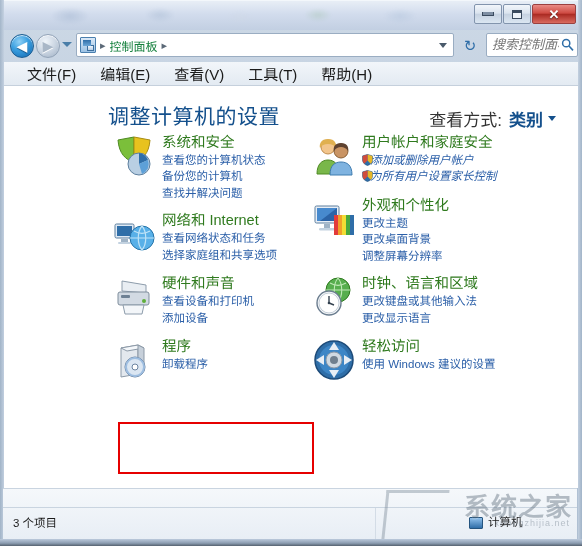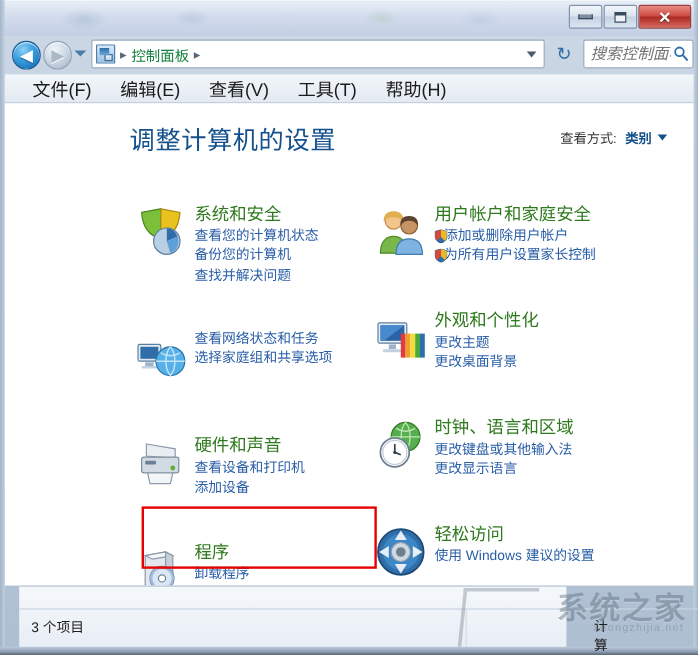--- a/index.html
+++ b/index.html
@@ -149,60 +149,60 @@
     background:#ffffff;overflow:hidden;
   }
   #content-inner{position:relative;width:100%;height:100%;}
 
   #page-title{
     position:absolute;left:104px;top:14px;
     font-size:21px;color:#14508c;letter-spacing:.5px;
   }
   #viewby{
     position:absolute;right:22px;top:20px;display:flex;align-items:center;
-    font-size:11px;color:#333;
+    font-size:17px;color:#333;
   }
   #viewby-value{color:#14508c;margin-left:7px;font-weight:bold;}
   #viewby-caret{
     margin-left:5px;width:0;height:0;
     border-left:4px solid transparent;border-right:4px solid transparent;
     border-top:5px solid #14508c;
   }
 
   
   #catgrid{
     position:absolute;left:104px;top:48px;width:450px;
   }
   .col{position:absolute;top:0;width:215px;}
   #col-left{left:0;}
   #col-right{left:200px;}
-  .cat{position:relative;margin-bottom:11px;padding-left:54px;min-height:52px;margin-top:37px;}
+  .cat{position:relative;margin-bottom:11px;padding-left:54px;min-height:52px;}
   .cat-icon{position:absolute;left:4px;top:0;width:44px;height:44px;}
   .cat-title{
     font-size:14.5px;color:#2f7a1e;line-height:1.18;margin-bottom:1px;
     cursor:pointer;
   }
   .cat-link{
     font-size:11.5px;color:#2b5fa8;line-height:1.42;cursor:pointer;
     display:block;
   }
-  .cat-link.shielded{padding-left:8px;position:relative;}
+  .cat-link.shielded{padding-left:8px;position:relative;font-style:italic;}
   .shield{
     position:absolute;left:0;top:2px;width:11px;height:12px;
   }
 
   
   #highlight-box{
     position:absolute;left:10px;top:288px;width:196px;height:52px;
     border:2px solid #e60000;box-sizing:border-box;pointer-events:none;
   }
 
   
   #statusbar{
-    position:absolute;left:16px;top:488px;width:456px;height:51px;
+    position:absolute;left:3px;top:488px;width:574px;height:51px;
     background:linear-gradient(180deg,#f5f8fb 0%,#e8eef5 100%);
     border-top:1px solid #c9d4e0;box-sizing:border-box;
   }
   #status-sep{
     position:absolute;left:0;top:18px;width:574px;height:1px;background:#c9d4e0;
   }
   #status-count{
     position:absolute;left:10px;top:25px;font-size:11.5px;color:#1b1b1b;
   }
   #status-divider{
@@ -334,20 +334,21 @@
             <div class="cat">
               <span class="cat-icon"><svg viewBox="0 0 44 44" width="44" height="44">
                   <rect x="3" y="12" width="19" height="14" rx="1.5" fill="#dfeaf5" stroke="#5d7f9e"></rect>
            <rect x="5" y="14" width="15" height="10" fill="#2f6ea8"></rect>
            <rect x="9" y="27" width="7" height="3" fill="#9fb3c6"></rect>
            <rect x="6" y="30" width="13" height="2" rx="1" fill="#c3d2e0"></rect>
            <circle cx="30" cy="26" r="12" fill="#58b0e8" stroke="#2573a8"></circle>
            <path d="M18 26 h24 M30 14 c5 6 5 18 0 24 c-5-6-5-18 0-24" fill="none" stroke="#bfe3f7" stroke-width="1.2"></path>
            <path d="M22 19 c5 3 11 3 16 0" fill="none" stroke="#bfe3f7" stroke-width="1.2"></path>
                 </svg></span>
+              <div class="cat-title">网络和 Internet</div>
               <span class="cat-link"><span>查看网络状态和任务</span></span>
               <span class="cat-link"><span>选择家庭组和共享选项</span></span>
             </div>
             <div class="cat">
               <span class="cat-icon"><svg viewBox="0 0 44 44" width="44" height="44">
                   <path d="M10 6 L34 10 L34 18 L10 16 Z" fill="#e9eef3" stroke="#8d9cab"></path>
            <rect x="6" y="17" width="31" height="13" rx="2" fill="#d2dae3" stroke="#7f8d9c"></rect>
            <rect x="9" y="20" width="9" height="3" rx="1" fill="#6e8194"></rect>
            <circle cx="32" cy="26" r="2" fill="#5fae3a"></circle>
            <path d="M11 30 L32 30 L30 39 L13 39 Z" fill="#f3f6f9" stroke="#8d9cab"></path>
@@ -402,20 +403,21 @@
              <rect x="0" y="0" width="4" height="20" fill="#e23b3b"></rect>
              <rect x="4" y="0" width="4" height="20" fill="#f0a02a"></rect>
              <rect x="8" y="0" width="4" height="20" fill="#f2dd35"></rect>
              <rect x="12" y="0" width="4" height="20" fill="#49a93f"></rect>
              <rect x="16" y="0" width="4" height="20" fill="#2f6ea8"></rect>
            </g>
                 </svg></span>
               <div class="cat-title">外观和个性化</div>
               <span class="cat-link"><span>更改主题</span></span>
               <span class="cat-link"><span>更改桌面背景</span></span>
+              <span class="cat-link"><span>调整屏幕分辨率</span></span>
             </div>
             <div class="cat">
               <span class="cat-icon"><svg viewBox="0 0 44 44" width="44" height="44">
                   <circle cx="26" cy="15" r="12" fill="#57ae4e" stroke="#2f7a1e"></circle>
            <path d="M14 15 h24 M26 3 c5 6 5 18 0 24 c-5-6-5-18 0-24" fill="none" stroke="#bfe8b6" stroke-width="1.1"></path>
            <path d="M18 8 c5 3 11 3 16 0" fill="none" stroke="#bfe8b6" stroke-width="1.1"></path>
            <circle cx="17" cy="28" r="12" fill="#f6f8fa" stroke="#6b7d8f" stroke-width="1.4"></circle>
            <circle cx="17" cy="28" r="10" fill="#fff" stroke="#c3cdd7"></circle>
            <line x1="17" y1="28" x2="17" y2="21" stroke="#33414f" stroke-width="1.4"></line>
            <line x1="17" y1="28" x2="22" y2="30" stroke="#33414f" stroke-width="1.4"></line>

